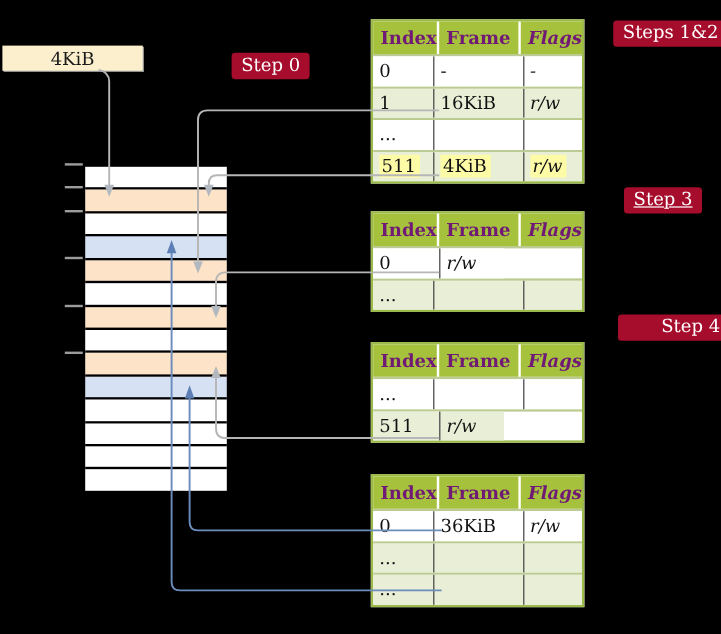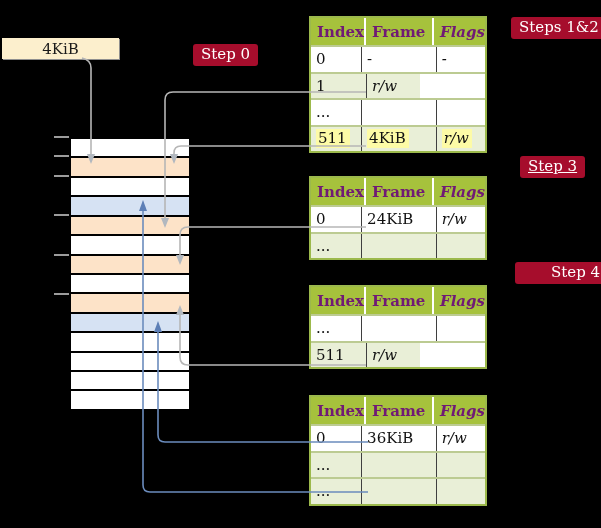--- a/index.html
+++ b/index.html
@@ -107,20 +107,21 @@
         <div class="hcell c1">Frame</div>
         <div class="hcell c2">Flags</div>
       </div>
       <div class="drow">
         <div class="dcell c0">0</div>
         <div class="dcell c1">-</div>
         <div class="dcell c2">-</div>
       </div>
       <div class="drow shaded">
         <div class="dcell c0">1</div>
+        <div class="dcell c1">16KiB</div>
         <div class="dcell c2">r/w</div>
       </div>
       <div class="drow">
         <div class="dcell c0">...</div>
         <div class="dcell c1"></div>
         <div class="dcell c2"></div>
       </div>
       <div class="drow shaded">
         <div class="dcell c0">
           <span class="hl">511</span>
@@ -134,21 +135,20 @@
       </div>
     </div>
   <div class="ptable" style="top:176px;">
       <div class="hrow">
         <div class="hcell c0">Index</div>
         <div class="hcell c1">Frame</div>
         <div class="hcell c2">Flags</div>
       </div>
       <div class="drow">
         <div class="dcell c0">0</div>
-        <div class="dcell c1">24KiB</div>
         <div class="dcell c2">r/w</div>
       </div>
       <div class="drow shaded">
         <div class="dcell c0">...</div>
         <div class="dcell c1"></div>
         <div class="dcell c2"></div>
       </div>
     </div>
   <div class="ptable" style="top:285px;">
       <div class="hrow">

